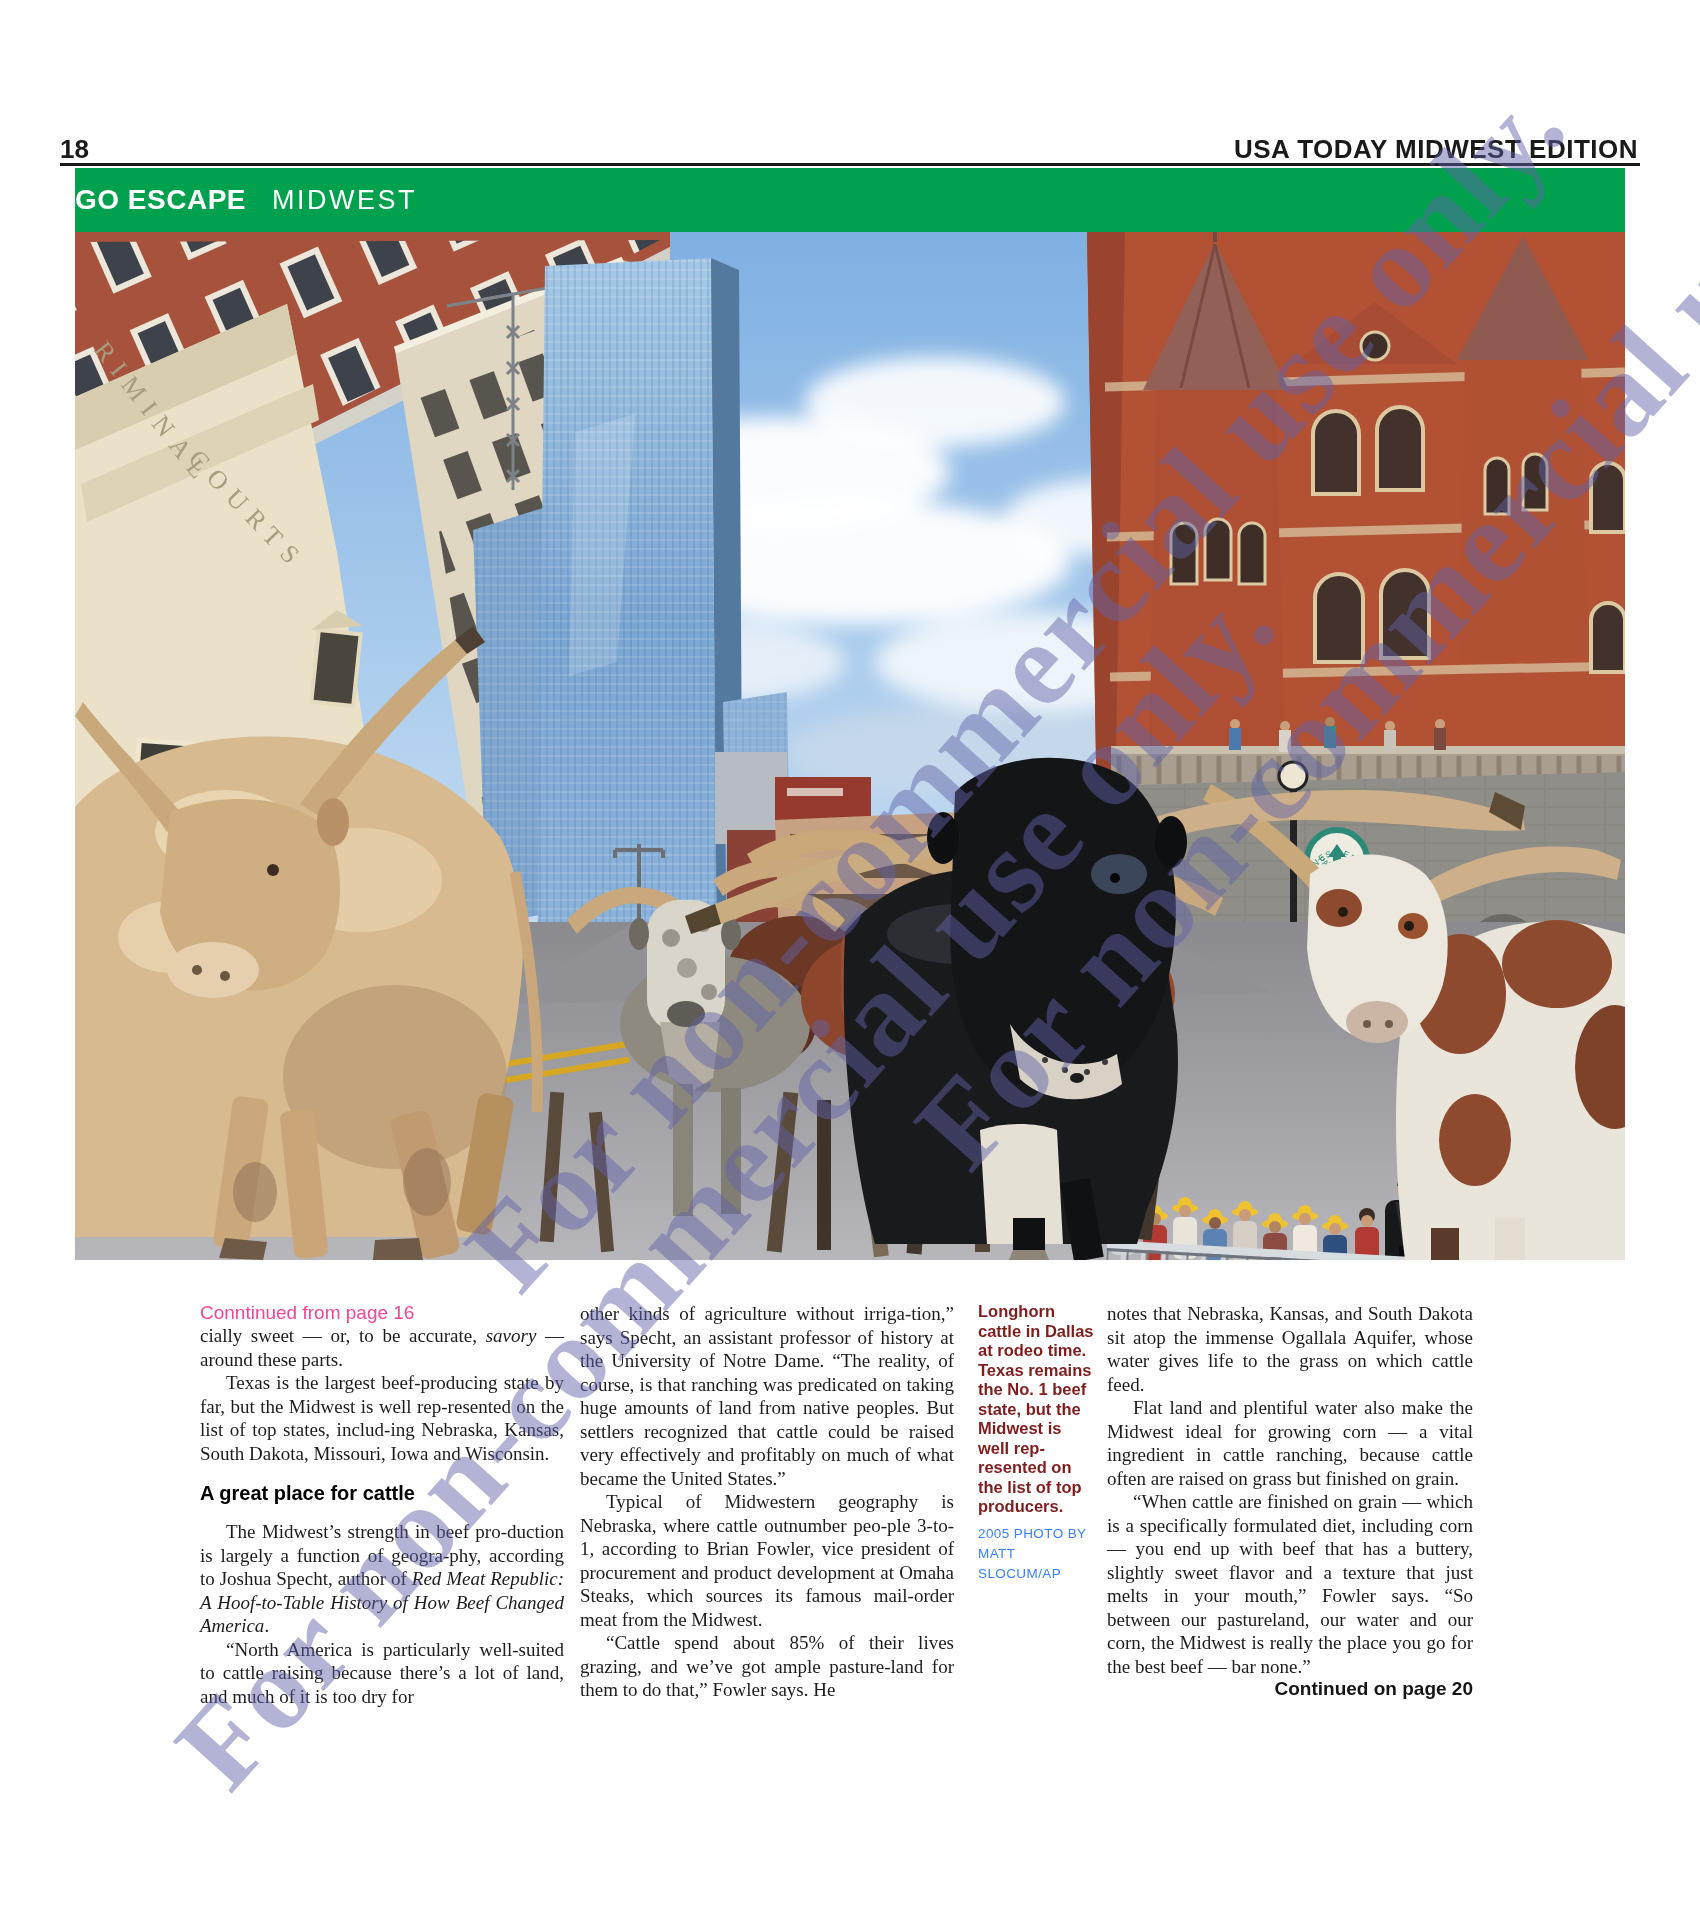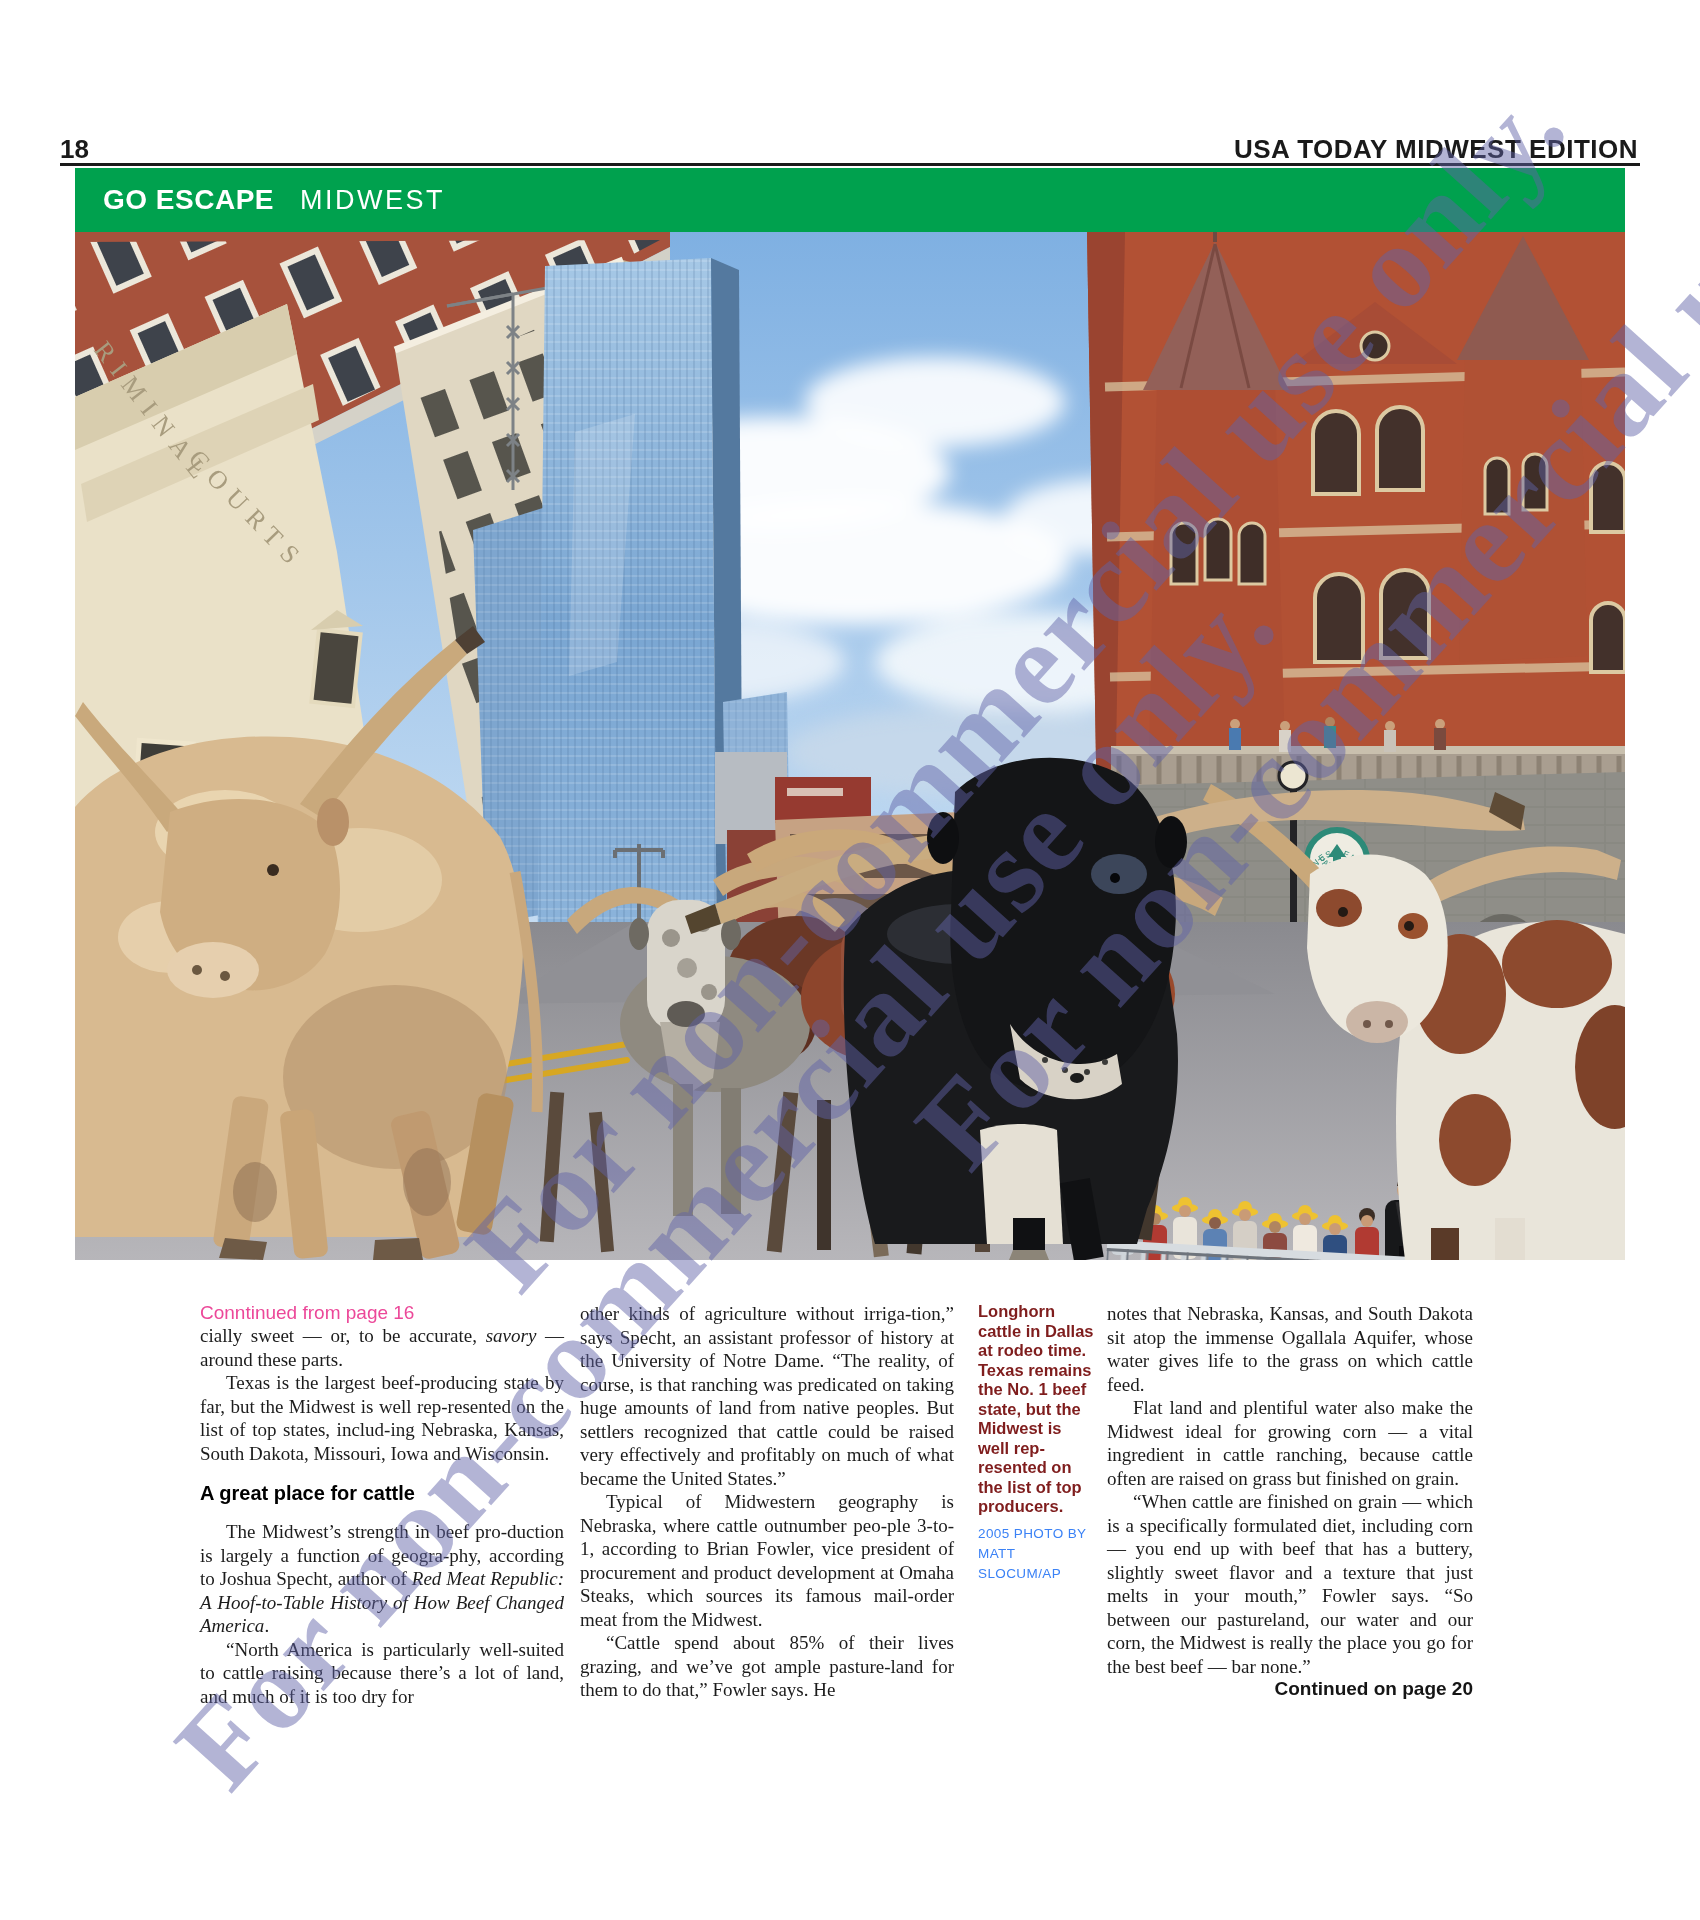--- a/index.html
+++ b/index.html
@@ -4,21 +4,21 @@
 <style>
   html,body{margin:0;padding:0;background:#ffffff;}
   .page{position:relative;width:1700px;height:1920px;background:#fff;overflow:hidden;
         font-family:"Liberation Serif",serif;color:#1c1c1c;}
   .pagenum{position:absolute;left:60px;top:134px;font:700 26px "Liberation Sans",sans-serif;color:#1a1a1a;text-align:center;}
   .edition{position:absolute;right:62px;top:134px;font:700 26px "Liberation Sans",sans-serif;
            letter-spacing:.5px;color:#1a1a1a;}
   .rule{position:absolute;left:60px;top:163px;width:1580px;height:3px;background:#1a1a1a;}
   .banner{position:absolute;left:75px;top:168px;width:1550px;height:64px;background:#00A14E;
           display:flex;align-items:center;color:#fff;}
-  .banner .t1{font:800 28px "Liberation Sans",sans-serif;margin-left:28px;letter-spacing:.5px;}
+  .banner .t1{font:800 28px "Liberation Sans",sans-serif;letter-spacing:.5px;}
   .banner .t2{font:400 27px "Liberation Sans",sans-serif;margin-left:26px;letter-spacing:2.5px;}
   .photo{position:absolute;left:75px;top:232px;width:1550px;height:1028px;overflow:hidden;background:#bcd6ee;}
   .photo svg{display:block;}
   .col{position:absolute;top:1302px;}
   .bodytext{font-size:19px;line-height:23.5px;text-align:justify;color:#1c1c1c;}
   .bodytext p{margin:0;}
   .ind{text-indent:26px;}
   .label{font:400 19px "Liberation Sans",sans-serif;color:#ec4899;margin:0 0 25px 0;text-align:left;}
   .subhead{font:700 20px "Liberation Sans",sans-serif;color:#000000;margin:17px 0 15px 0;text-align:left;}
   .contd{font:700 19px "Liberation Sans",sans-serif;color:#151515;margin-top:24px;text-align:right;}

